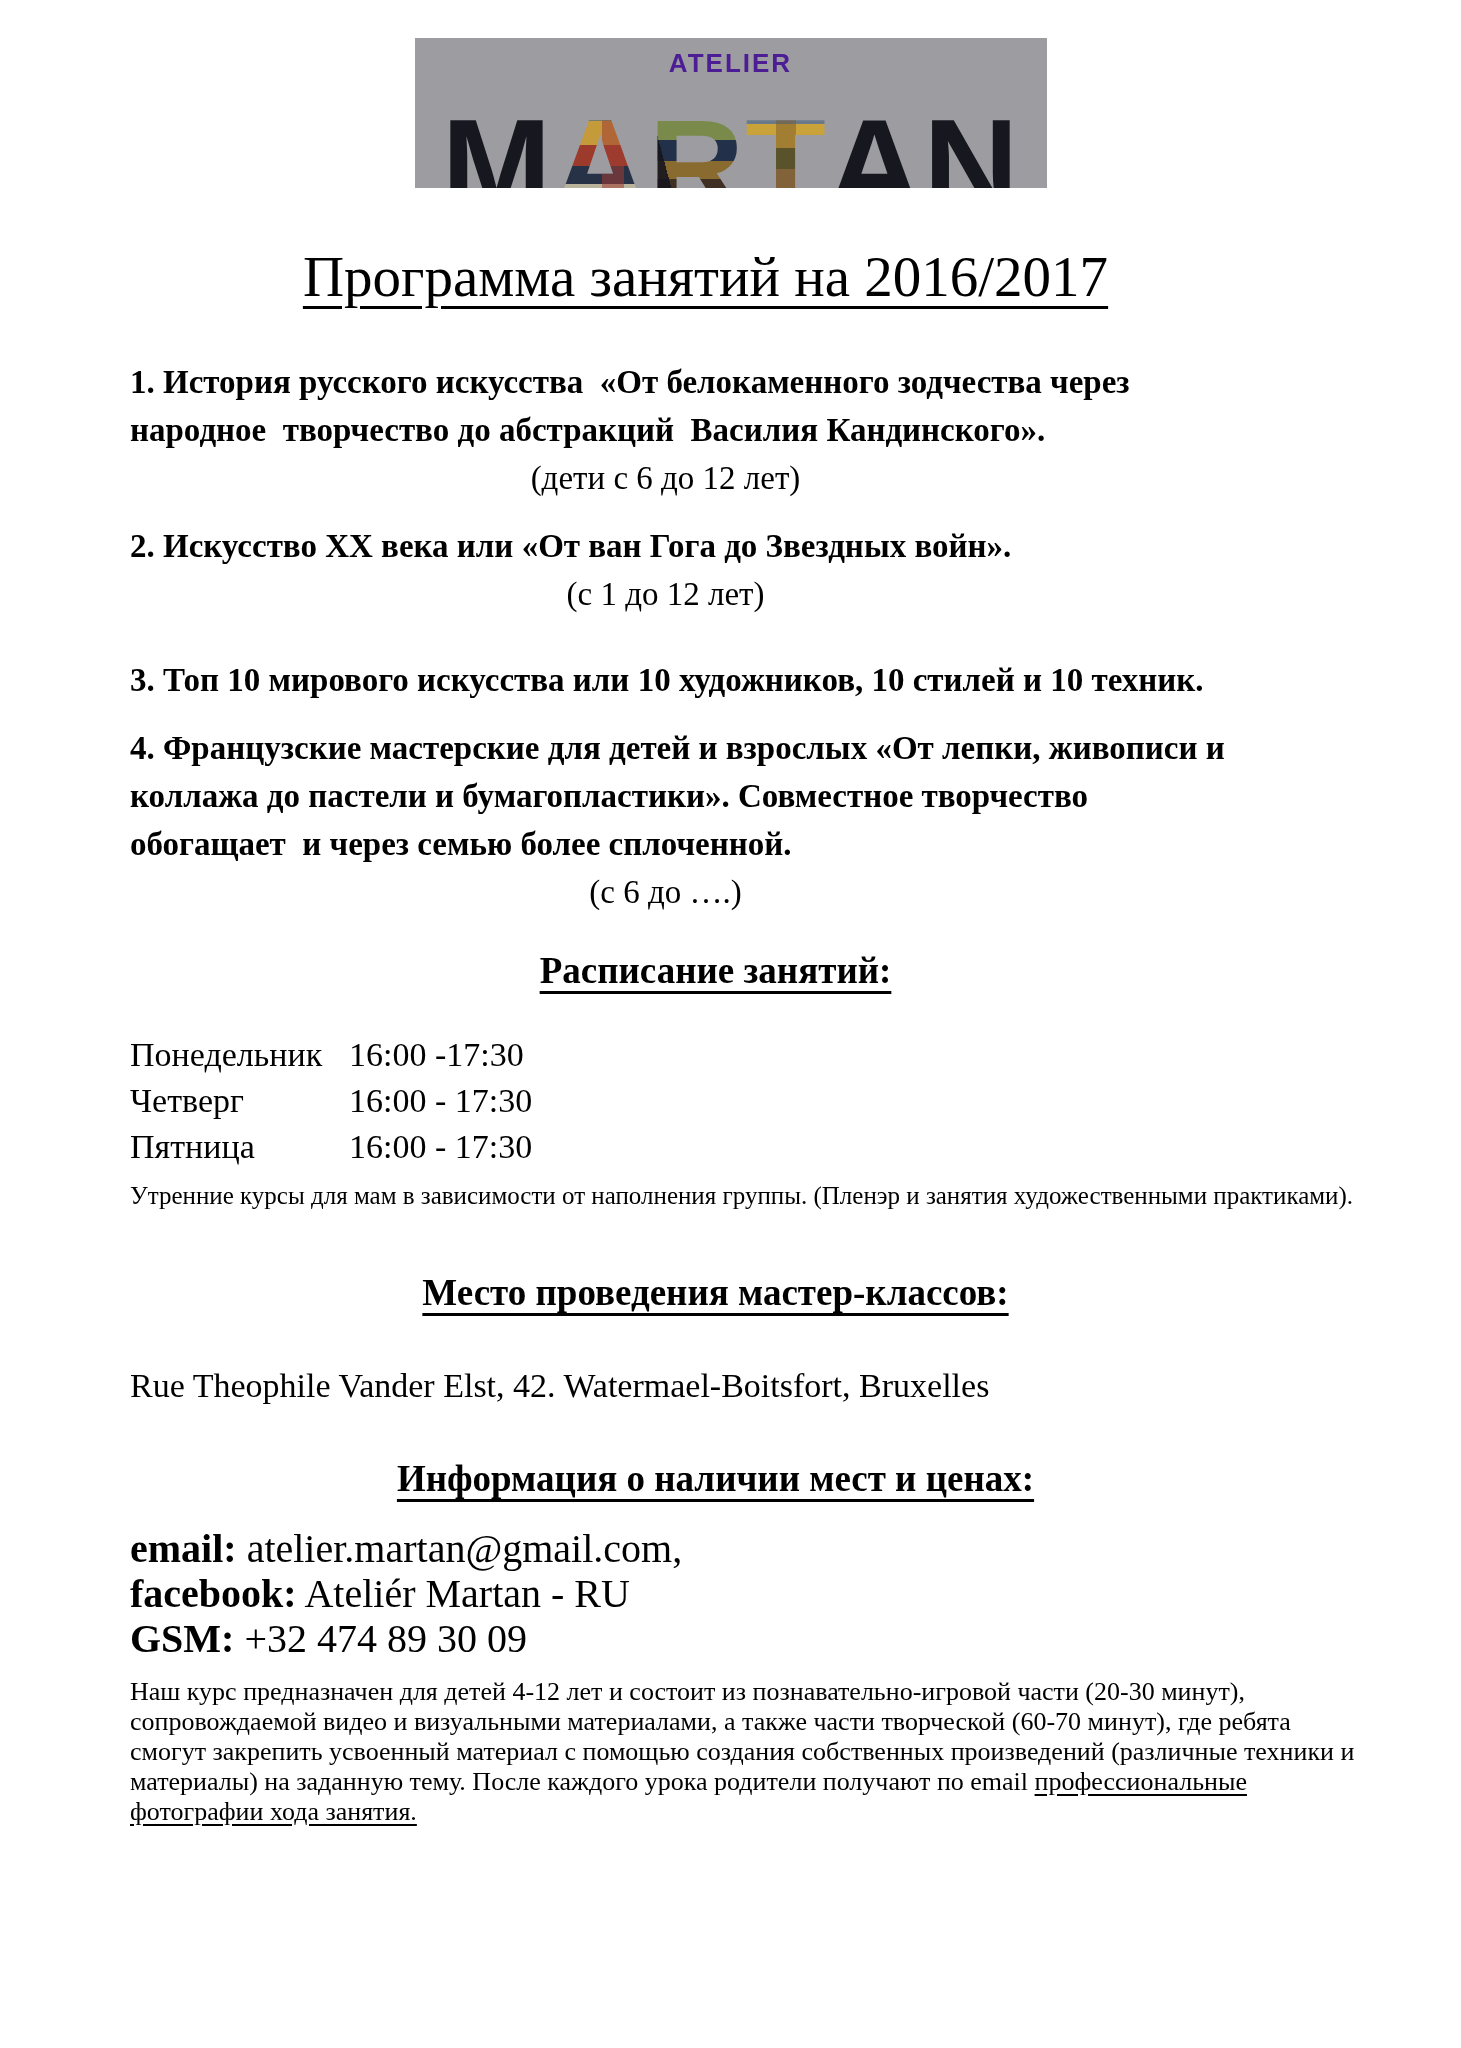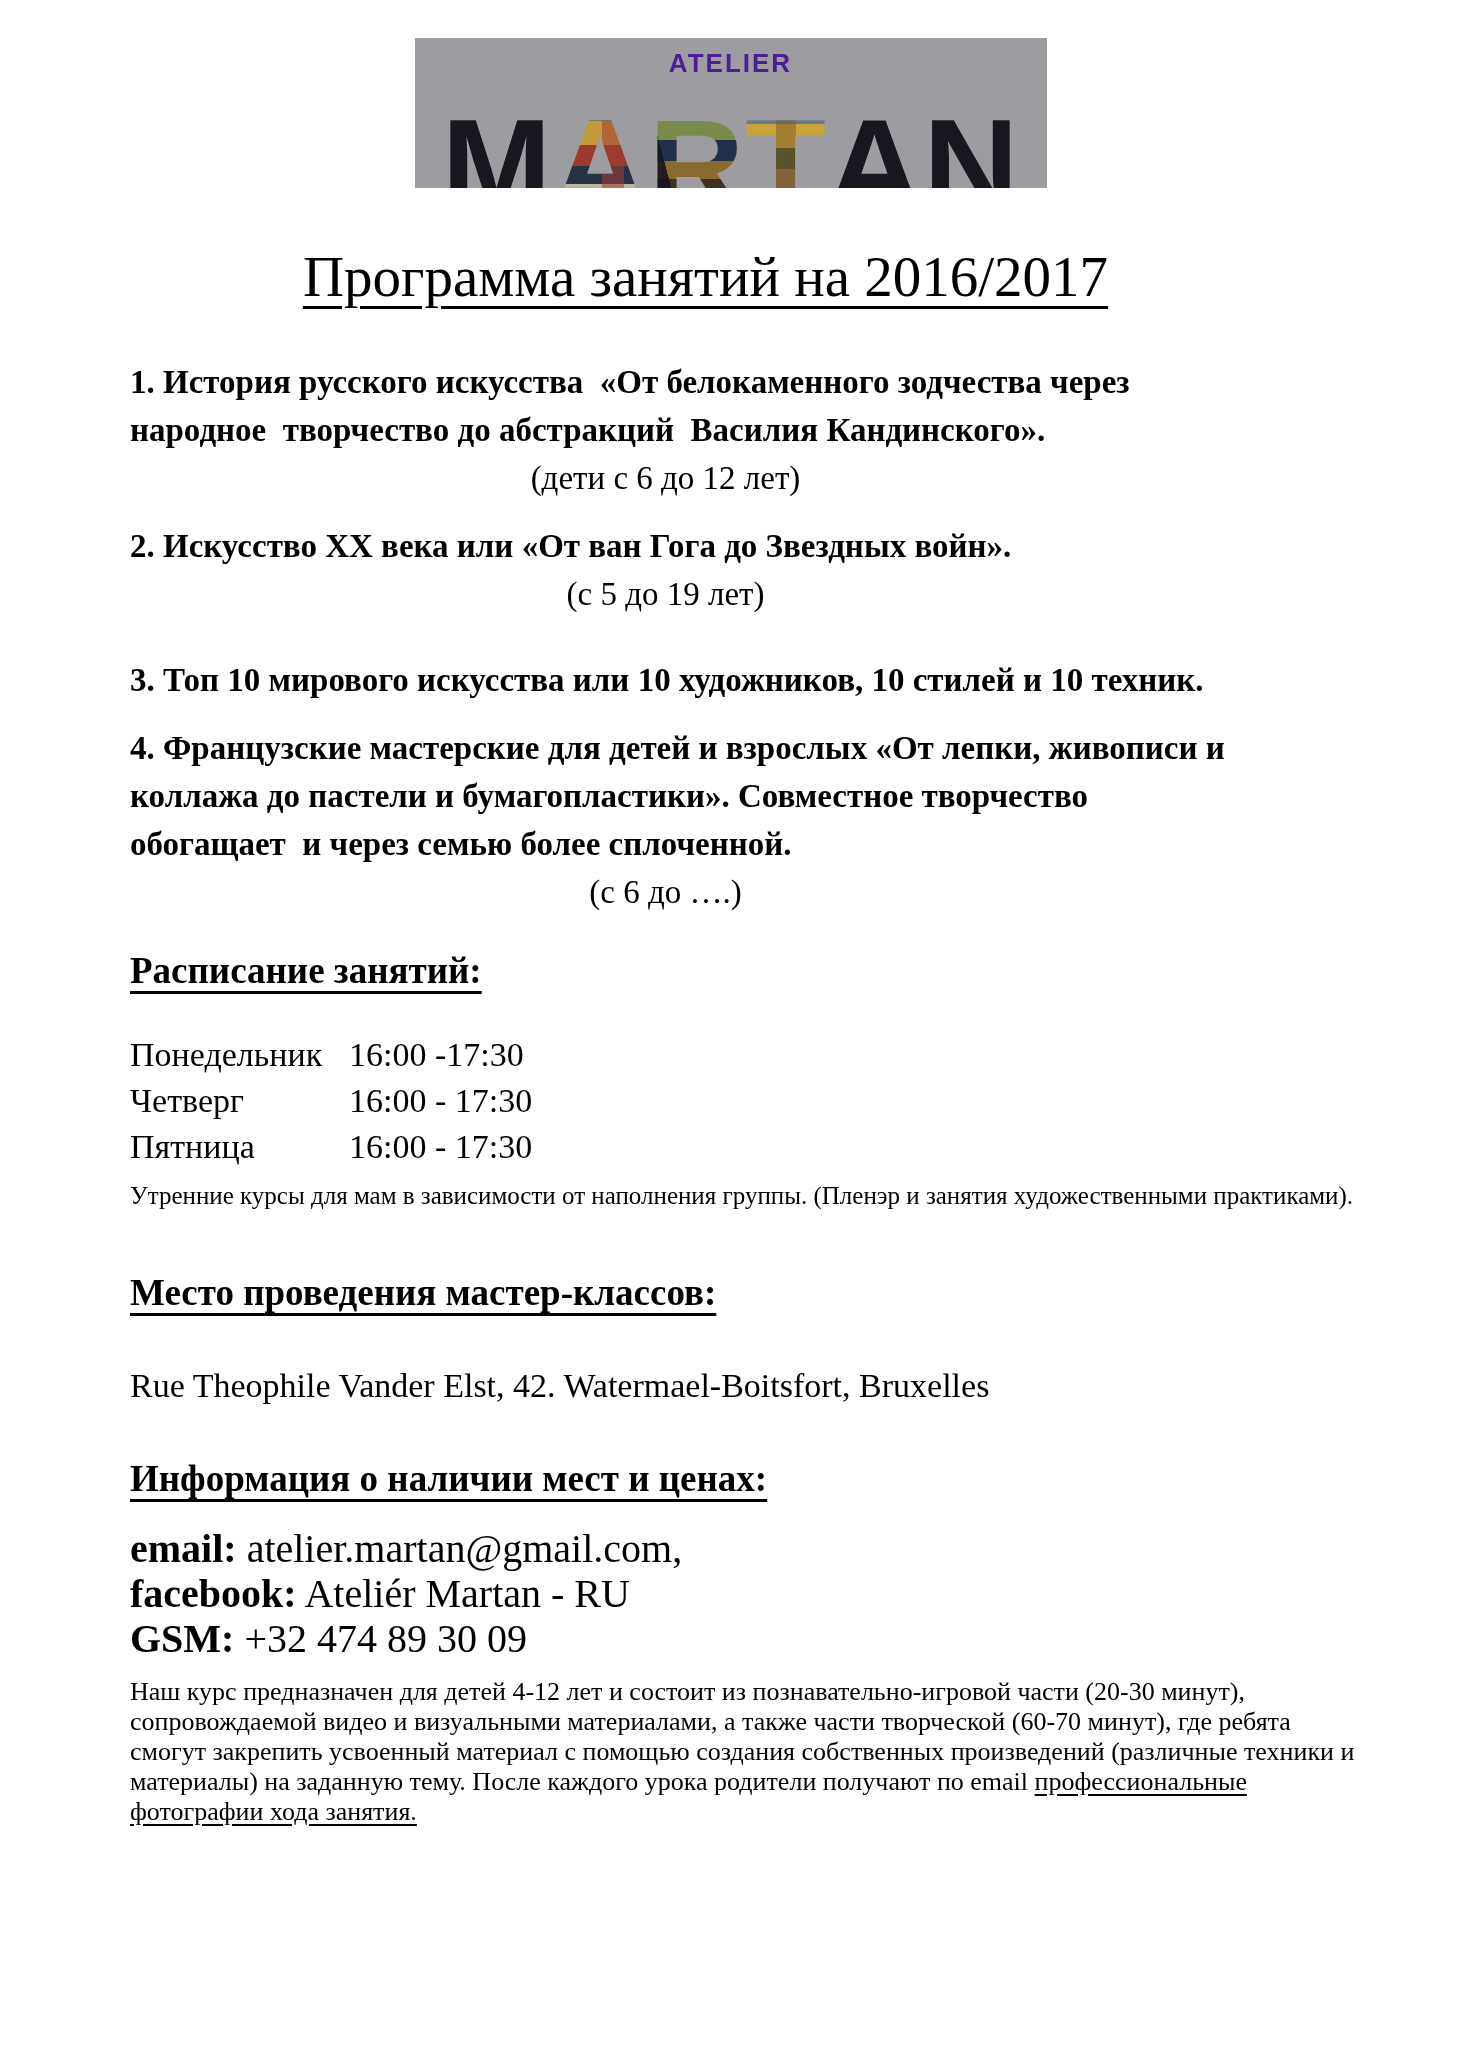--- a/index.html
+++ b/index.html
@@ -77,21 +77,21 @@
   .pline  { font-weight:700; font-size:33px; line-height:48px; white-space:pre-wrap; }
   .ages   { font-size:33px; line-height:48px; text-align:center; padding-right:170px; }
 
   .m-top-50 { margin-top:50px; }
   .m-top-38 { margin-top:38px; }
   .m-top-30 { margin-top:30px; }
   .m-top-28 { margin-top:20px; }
 
   .section-heading {
     font-size:37px; font-weight:700; line-height:50px;
-    padding-right:70px;
+    text-align:center; padding-right:70px;
   }
   .section-heading span {
     text-decoration:underline;
     text-decoration-thickness:3px;
     text-underline-offset:8px;
   }
 
   .sched { margin-top:36px; font-size:34px; line-height:46px; }
   .sched-day  { display:inline-block; width:219px; }
   .sched-time { display:inline-block; }
@@ -132,21 +132,21 @@
     </div>
 
     <div class="program-item m-top-50">
       <div class="pline">1. История русского искусства  «От белокаменного зодчества через</div>
       <div class="pline">народное  творчество до абстракций  Василия Кандинского».</div>
       <div class="ages">(дети с 6 до 12 лет)</div>
     </div>
 
     <div class="program-item m-top-28">
       <div class="pline">2. Искусство XX века или «От ван Гога до Звездных войн».</div>
-      <div class="ages">(с 5 до 19 лет)</div>
+      <div class="ages">(с 1 до 12 лет)</div>
     </div>
 
     <div class="program-item m-top-38">
       <div class="pline">3. Топ 10 мирового искусства или 10 художников, 10 стилей и 10 техник.</div>
     </div>
 
     <div class="program-item m-top-28">
       <div class="pline">4. Французские мастерские для детей и взрослых «От лепки, живописи и</div>
       <div class="pline">коллажа до пастели и бумагопластики». Совместное творчество</div>
       <div class="pline">обогащает  и через семью более сплоченной.</div>

